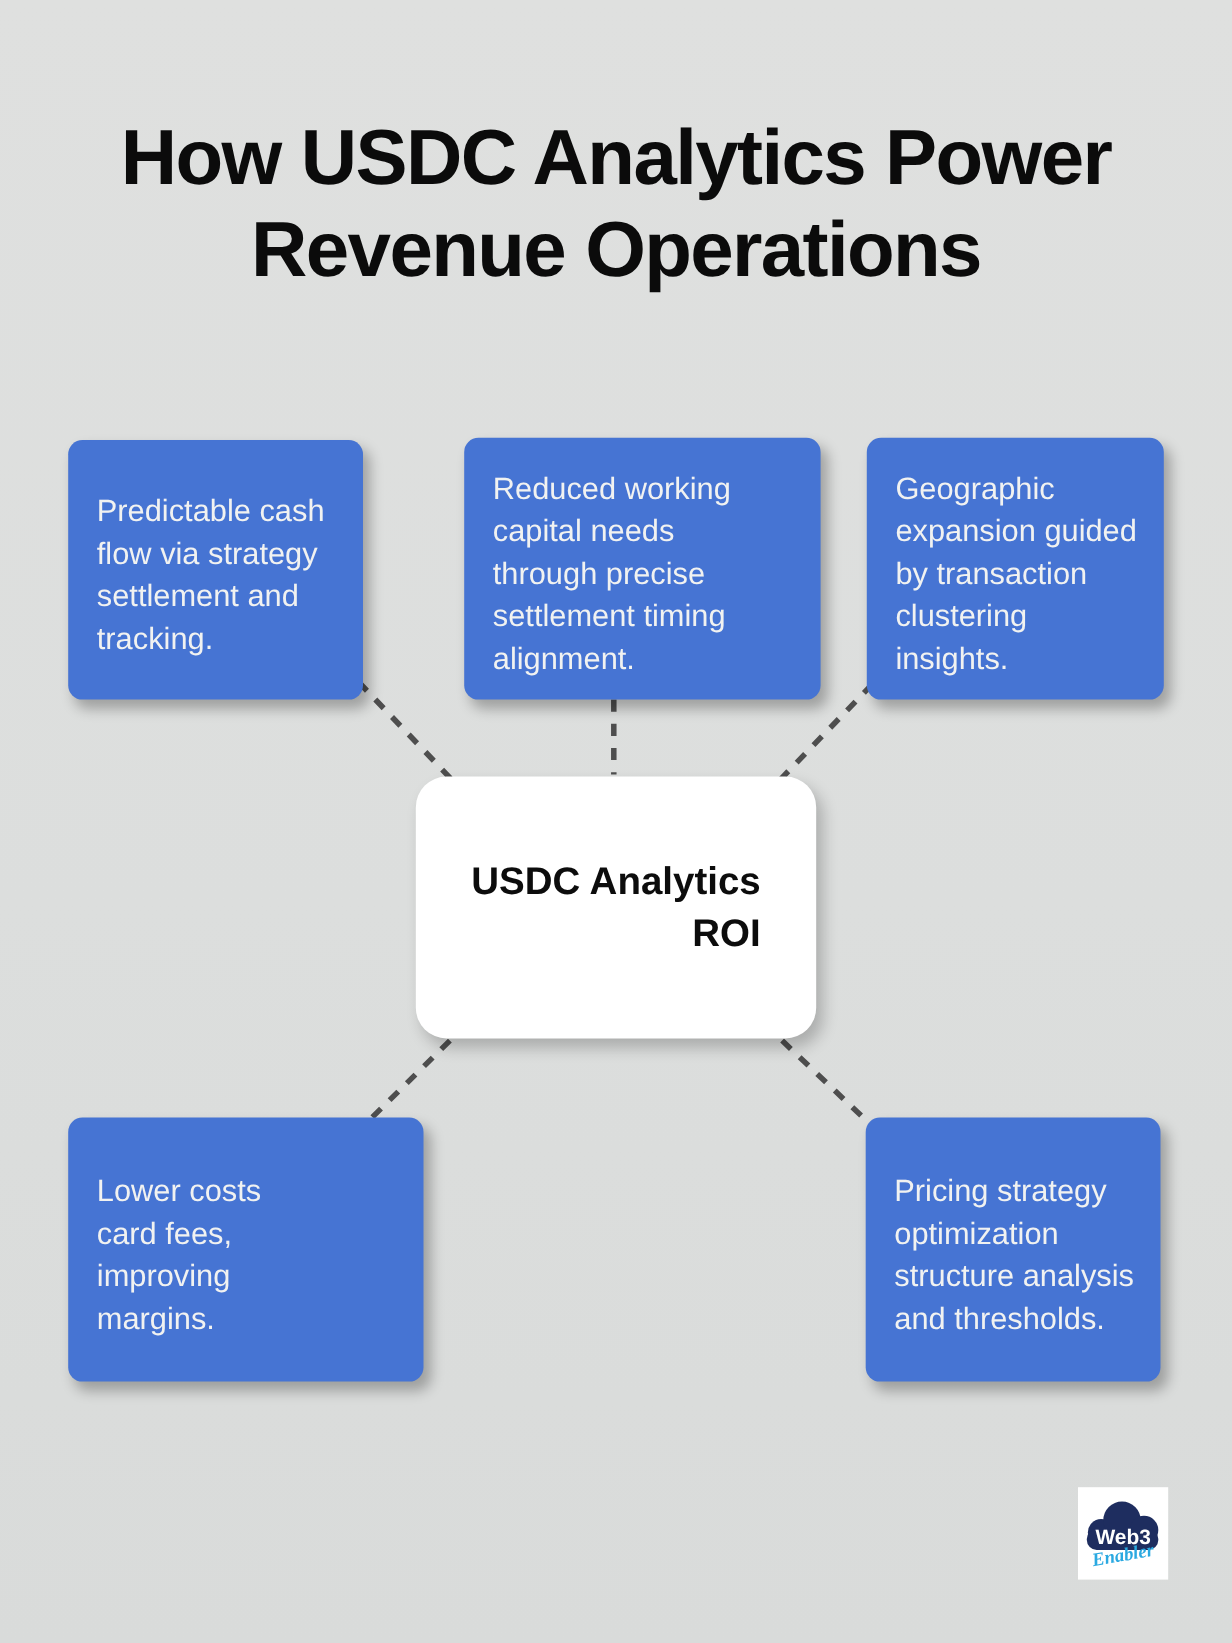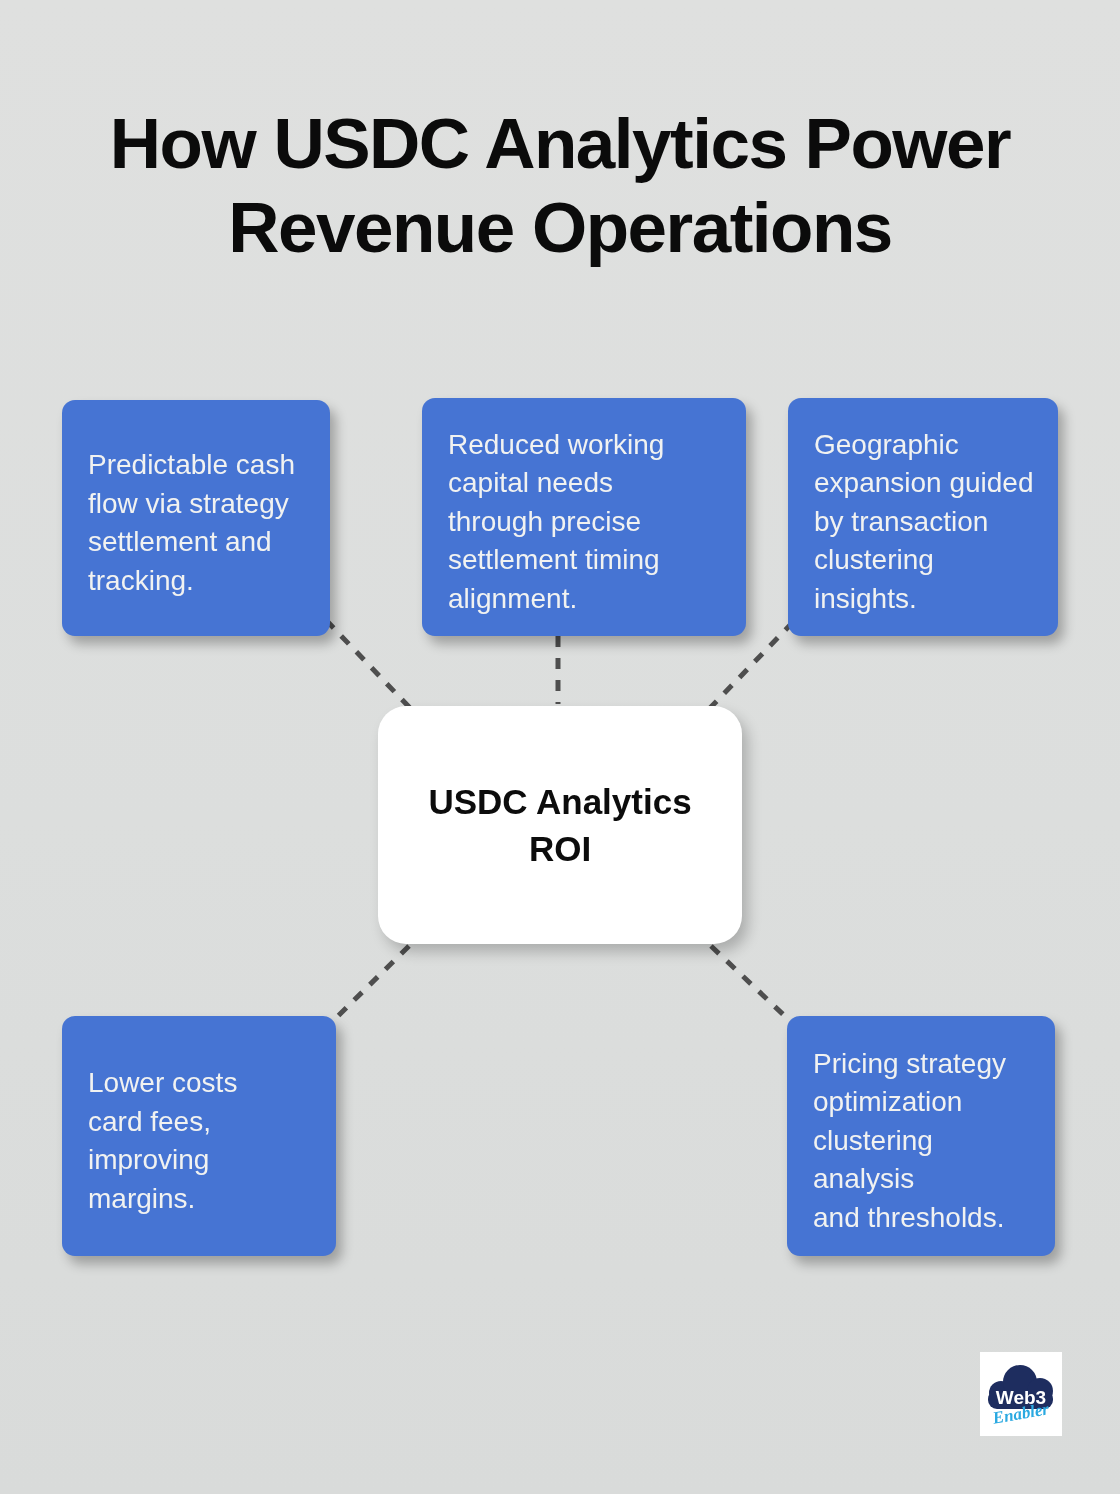--- a/index.html
+++ b/index.html
@@ -38,33 +38,33 @@
     justify-content:center;
     padding:10px 22px 0 26px;
     box-sizing:border-box;
     color:#f1f2f1;
     font-size:28px;
     line-height:38.5px;
   }
   .node-top-left   {left:62px;  top:400px;  width:268px; height:236px;}
   .node-top-middle {left:422px; top:398px;  width:324px; height:238px;}
   .node-top-right  {left:788px; top:398px;  width:270px; height:238px;}
-  .node-bottom-left{left:62px;  top:1016px; width:274px; height:240px;}
+  .node-bottom-left{left:62px;  top:1016px; width:323px; height:240px;}
   .node-bottom-right{left:787px;top:1016px; width:268px; height:240px;}
   .center-node{
     position:absolute;
     left:378px;top:706px;width:364px;height:238px;
     background:#ffffff;
     border-radius:28px;
     box-shadow:6px 8px 14px rgba(0,0,0,0.22);
     display:flex;
     flex-direction:column;
     justify-content:center;
     align-items:center;
-    text-align:center;
+    text-align:right;
     color:#0c0c0c;
     font-size:35px;
     font-weight:700;
     line-height:47px;
   }
   .logo{
     position:absolute;
     left:980px;top:1352px;width:82px;height:84px;
     background:#ffffff;
   }
@@ -130,21 +130,21 @@
         <div>card fees,</div>
         <div>improving</div>
         <div>margins.</div>
       </div>
   </div>
 
   <div class="node node-bottom-right">
     <div>
         <div>Pricing strategy</div>
         <div>optimization</div>
-        <div>clustering analysis</div>
+        <div>structure analysis</div>
         <div>and thresholds.</div>
       </div>
   </div>
 
   <div class="logo">
     <svg viewBox="0 0 82 84" width="82" height="84">
       <g fill="#1e2d5f">
         <circle cx="21" cy="41" r="12"></circle>
         <circle cx="40" cy="30" r="17"></circle>
         <circle cx="60" cy="39" r="13"></circle>

